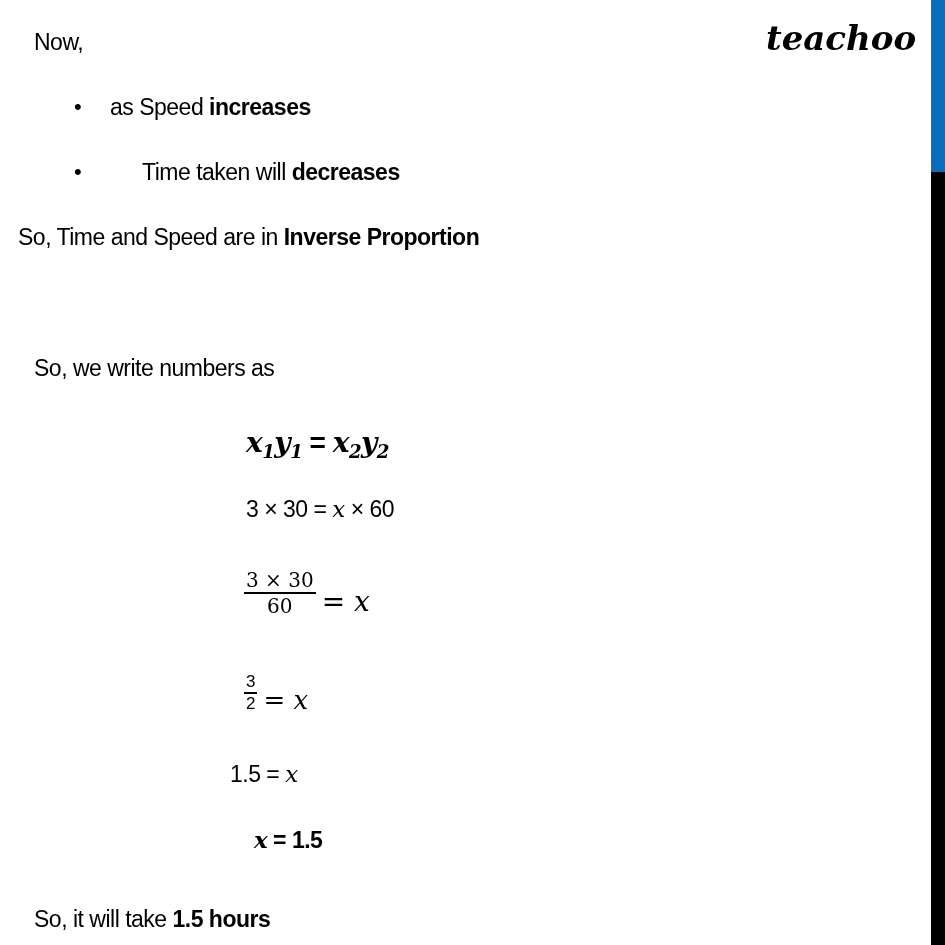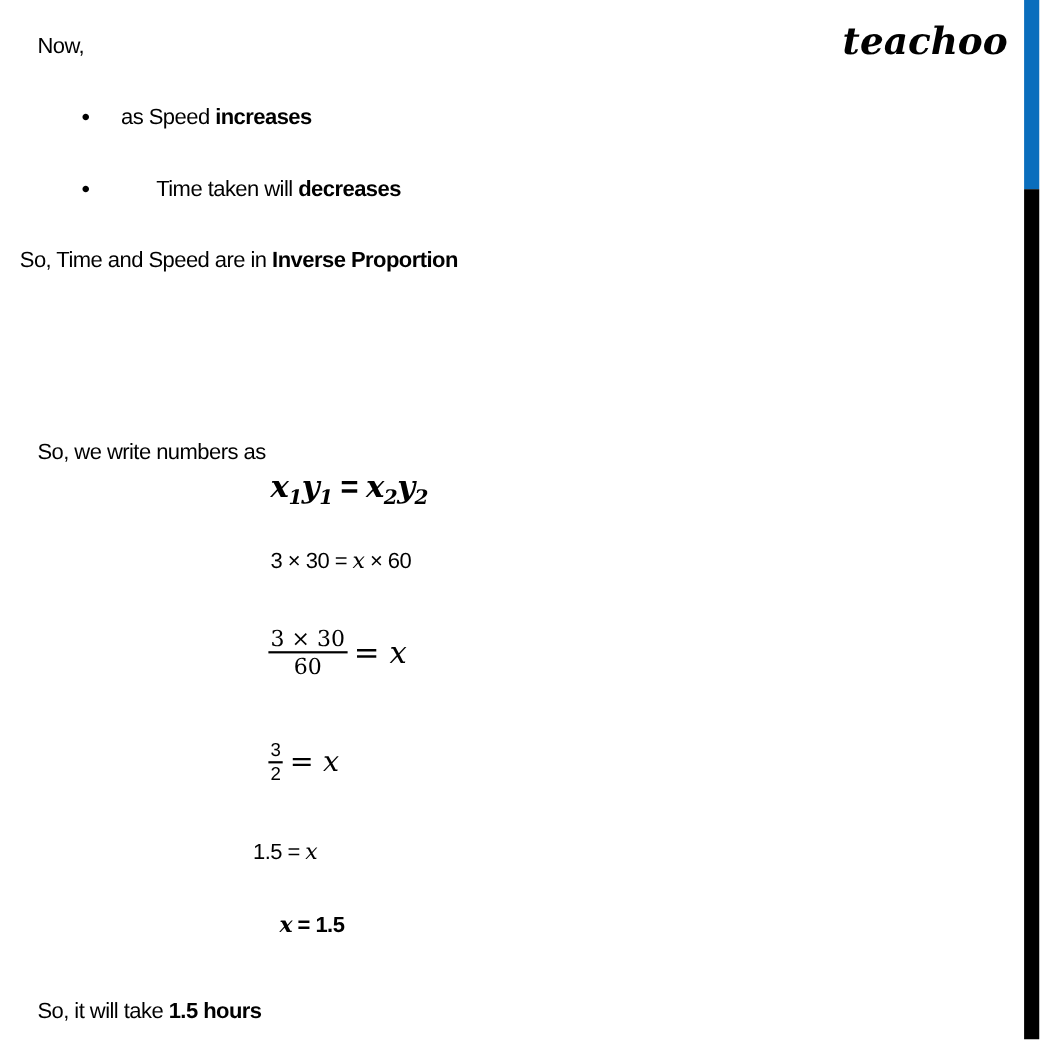--- a/index.html
+++ b/index.html
@@ -10,21 +10,21 @@
     body {
       width: 945px;
       height: 945px;
       position: relative;
       overflow: hidden;
       font-family: "Liberation Sans", "DejaVu Sans", sans-serif;
       color: #000;
     }
     .line {
       position: absolute;
-      font-size: 20px;
+      font-size: 23px;
       white-space: nowrap;
       line-height: 30px;
       letter-spacing: -0.5px;
     }
     .b { font-weight: bold; }
     .bullet {
       position: absolute;
       font-size: 22px;
       line-height: 30px;
     }
@@ -65,21 +65,21 @@
       font-weight: bold;
     }
     sub {
       font-size: 0.65em;
       vertical-align: -0.35em;
       font-style: normal;
     }
     .frac {
       position: absolute;
       display: inline-flex;
-      align-items: center;
+      align-items: flex-end;
     }
     .frac .fr {
       display: inline-flex;
       flex-direction: column;
       align-items: center;
       font-family: "DejaVu Serif", serif;
     }
     .frac .num, .frac .den {
       padding: 0 2px;
       line-height: 1.2;
@@ -107,21 +107,21 @@
 
 <div class="bullet" style="left:74px; top:157px;">•</div>
 <div class="line" style="left:110px; top:157px;margin-left:32px;">
   <span>Time taken will </span><span class="b">decreases</span>
 </div>
 
 <div class="line" style="left:18px; top:222px;">
   <span>So, Time and Speed are in </span><span class="b">Inverse Proportion</span>
 </div>
 
-<div class="line" style="left:34px; top:353px;margin-top:43px;">So, we write numbers as</div>
+<div class="line" style="left:34px; top:353px;">So, we write numbers as</div>
 
 <div class="line" style="left:246px; top:428px; font-size:28px;">
   <span class="mathb">x</span><sub class="mathb">1</sub><span class="mathb">y</span><sub class="mathb">1</sub><span class="b"> = </span><span class="mathb">x</span><sub class="mathb">2</sub><span class="mathb">y</span><sub class="mathb">2</sub>
 </div>
 
 <div class="line" style="left:246px; top:494px;">
   <span>3 × 30 = </span><span class="math">x</span><span> × 60</span>
 </div>
 
 <div class="frac" style="left:244px; top:568px; font-size:20px;">

